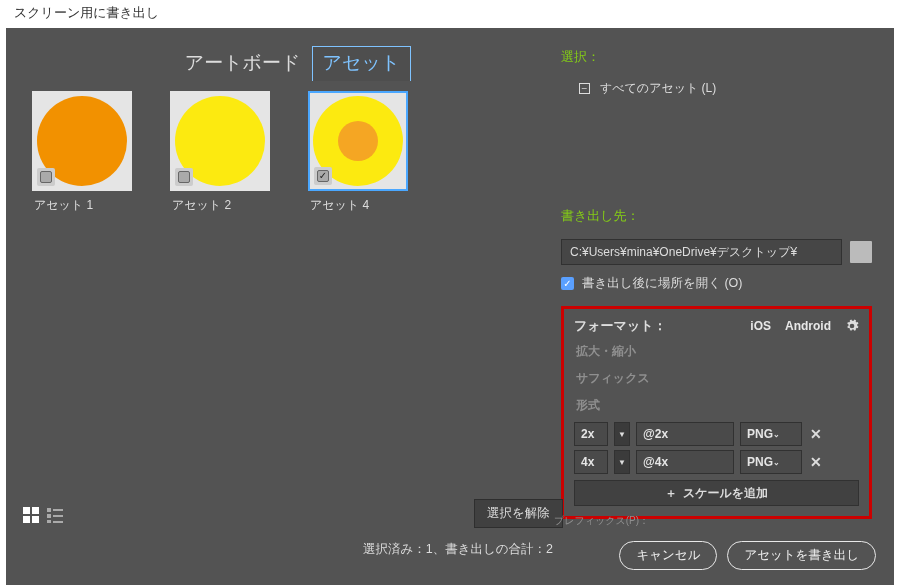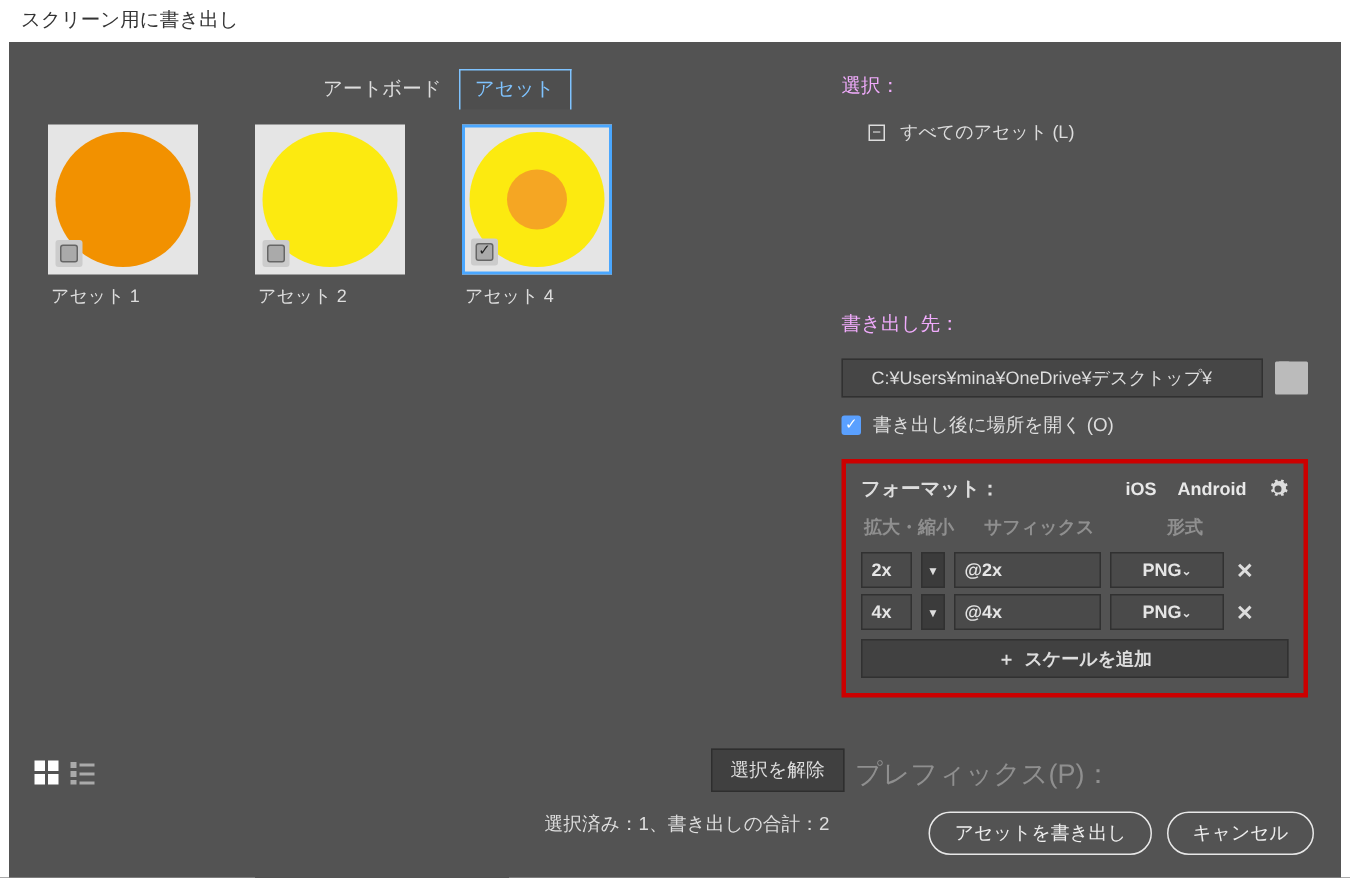--- a/index.html
+++ b/index.html
@@ -3,61 +3,61 @@
 <meta charset="utf-8">
 <style>
   * { box-sizing: border-box; margin: 0; padding: 0; font-family: "Hiragino Kaku Gothic ProN", "Meiryo", sans-serif; }
   body { background: #fff; width: 900px; height: 585px; overflow: hidden; }
   .win-title { font-size: 13px; padding: 4px 8px 6px 14px; color: #333; }
   .dialog { background: #535353; margin: 0 6px 6px 6px; height: 562px; position: relative; color: #ddd; font-size: 12px; }
   .dialog-inner { padding: 18px 22px 0 24px; display: flex; height: 100%; }
   .left-pane { width: 525px; flex: none; }
   .right-pane { flex: 1; padding-left: 6px; }
   .tabs { display: flex; justify-content: center; gap: 0; margin-bottom: 6px; }
-  .tab { font-size: 13px; padding: 3px 10px 4px; color: #ddd; border: 1px solid transparent; }
+  .tab { font-size: 19px; padding: 3px 10px 4px; color: #ddd; border: 1px solid transparent; }
   .tab.active { color: #7fc3ff; border: 1px solid #7fc3ff; border-bottom: none; background: rgba(0,0,0,0.05); }
   .asset-grid { display: flex; gap: 30px; padding: 4px 0 0 2px; }
   .asset { width: 108px; }
   .thumb { width: 100px; height: 100px; background: #e5e5e5; position: relative; border: 1px solid transparent; display:flex; align-items:center; justify-content:center; }
   .thumb.selected { border: 2px solid #4aa7ff; }
   .thumb svg { display:block; }
   .cb-wrap { position: absolute; left: 4px; bottom: 4px; width: 18px; height: 18px; background: #ccc; border-radius: 2px; display:flex; align-items:center; justify-content:center; }
   .cb-inner { width: 12px; height: 12px; border: 1px solid #666; background: #aaa; border-radius: 2px; display:flex; align-items:center; justify-content:center; }
   .cb-inner.checked::after { content: "✓"; font-size: 10px; color: #222; line-height: 1; }
   .asset-label { font-size: 12px; color: #ddd; margin-top: 6px; padding-left: 2px; }
-  .section-label { font-size: 13px; color: #f0abfc; margin: 2px 0 14px 0; }
+  .section-label { font-size: 13px; color: #84cc16; margin: 2px 0 14px 0; }
   .select-row { display:flex; align-items:center; gap: 10px; margin-left: 18px; margin-bottom: 110px; }
   .select-row .minus { width: 11px; height: 11px; border: 1px solid #ddd; display:flex; align-items:center; justify-content:center; font-size:10px; line-height:0; }
   .dest-label { margin-top: 6px; }
   .path-row { display:flex; align-items:center; gap: 8px; margin-bottom: 10px; }
-  .path-input { flex: 1; background: #464646; border: 1px solid #313131; color: #ddd; font-size: 12px; padding: 5px 19px; height: 26px; }
+  .path-input { flex: 1; background: #464646; border: 1px solid #313131; color: #ddd; font-size: 12px; padding: 5px 8px; height: 26px; }
   .folder-btn { width: 22px; height: 22px; background: #bbb; border-radius: 1px; position: relative; }
   .folder-btn::before { content:""; position:absolute; left:2px; top:0px; width:8px; height:3px; background:#bbb; border-radius:1px 1px 0 0;}
   .check-row { display:flex; align-items:center; gap: 8px; margin: 6px 0 0 0; font-size: 12.5px; }
   .chk { width: 13px; height: 13px; background: #5aa0ff; border-radius: 2px; display:flex; align-items:center; justify-content:center; }
   .chk::after { content:"✓"; color:#fff; font-size:10px; line-height:1; }
   .format-box { border: 3px solid #cc0000; margin-top: 14px; padding: 8px 10px 10px 10px; position: relative; font-weight: bold; }
   .format-head { display:flex; align-items:center; justify-content: space-between; font-size:13px; margin-bottom: 6px; }
   .format-tabs { display:flex; gap: 14px; align-items:center; color: #e8e8e8; }
   .format-tabs span { font-size: 12px; }
   .gear { width: 14px; height: 14px; }
-  .col-heads { display:flex; gap: 10px; color: #8f8f8f; font-size: 12px; padding: 2px 0 4px 2px; }
+  .col-heads { display:flex; gap: 10px; color: #8f8f8f; font-size: 12px; padding: 2px 0 4px 2px; flex-direction: column; }
   .col-heads .c1{ width: 70px;} .col-heads .c2{ width: 112px;} .col-heads .c3{ width: 70px;}
   .scale-row { display:flex; align-items:center; gap: 6px; margin: 4px 0; }
   .field { height: 24px; background: #4a4a4a; border: 1px solid #313131; display:flex; align-items:center; justify-content:space-between; font-size:12px; color:#e5e5e5; padding: 0 6px; }
   .drop-handle{ width:16px; height:24px; background:#3b3b3b; border:1px solid #313131; display:flex; align-items:center; justify-content:center;}
   .tri{color:#ddd; font-size:8px;}
-  .scale-row .c1 { width: 34px; } .scale-row .c2 { width: 98px; } .scale-row .c3 { width: 76px; justify-content: center; }
+  .scale-row .c1 { width: 34px; } .scale-row .c2 { width: 98px; } .scale-row .c3 { width: 62px; justify-content: flex-start; }
   .x-close { color:#ddd; font-size:14px; padding: 0 2px; }
   .add-scale { background:#414141; border:1px solid #313131; height:26px; margin-top:6px; display:flex; align-items:center; justify-content:center; font-size:12px; gap:6px; }
   .bottom-bar { position:absolute; left:0; right:0; bottom:0; height:82px; }
   .view-toggles { position:absolute; left: 16px; bottom: 66px; display:flex; gap:6px; }
   .vt { width:18px; height:18px; }
   .deselect-btn { position:absolute; left: 468px; bottom: 62px; background:#404040; border:1px solid #2e2e2e; color:#ddd; font-size:12.5px; padding:5px 12px; }
-  .prefix-row { position:absolute; left: 564px; bottom: 62px; display:flex; align-items:flex-end; gap:8px; color:#8f8f8f; font-size:18px;}
+  .prefix-row { position:absolute; left: 548px; bottom: 62px; display:flex; align-items:flex-end; gap:8px; color:#8f8f8f; font-size:10px;}
   .status-row { position:absolute; left:16px; right:0; bottom: 32px; text-align:center; color:#ddd; font-size:12.5px; }
   .action-row { position:absolute; right: 18px; bottom: 20px; display:flex; gap: 10px; }
   .pill-btn { border:1px solid #e8e8e8; color:#eee; background:transparent; font-size:12.5px; padding: 5px 16px; border-radius: 999px; }
 </style>
 </head>
 <body>
 
 <div class="win-title">スクリーン用に書き出し</div>
 
 <div class="dialog">
@@ -192,17 +192,17 @@
           <rect x="1" y="14" width="4" height="3" fill="#aaa"></rect>
           <rect x="7" y="15" width="10" height="2" fill="#aaa"></rect>
         </svg>
     </div>
     <button class="deselect-btn">選択を解除</button>
     <div class="prefix-row">
       <span>プレフィックス(P)：</span>
     </div>
     <div class="status-row">選択済み：1、書き出しの合計：2</div>
     <div class="action-row">
+      <button class="pill-btn">キャンセル</button>
       <button class="pill-btn">アセットを書き出し</button>
-      <button class="pill-btn">キャンセル</button>
     </div>
   </div>
 </div>
 
 </body></html>

